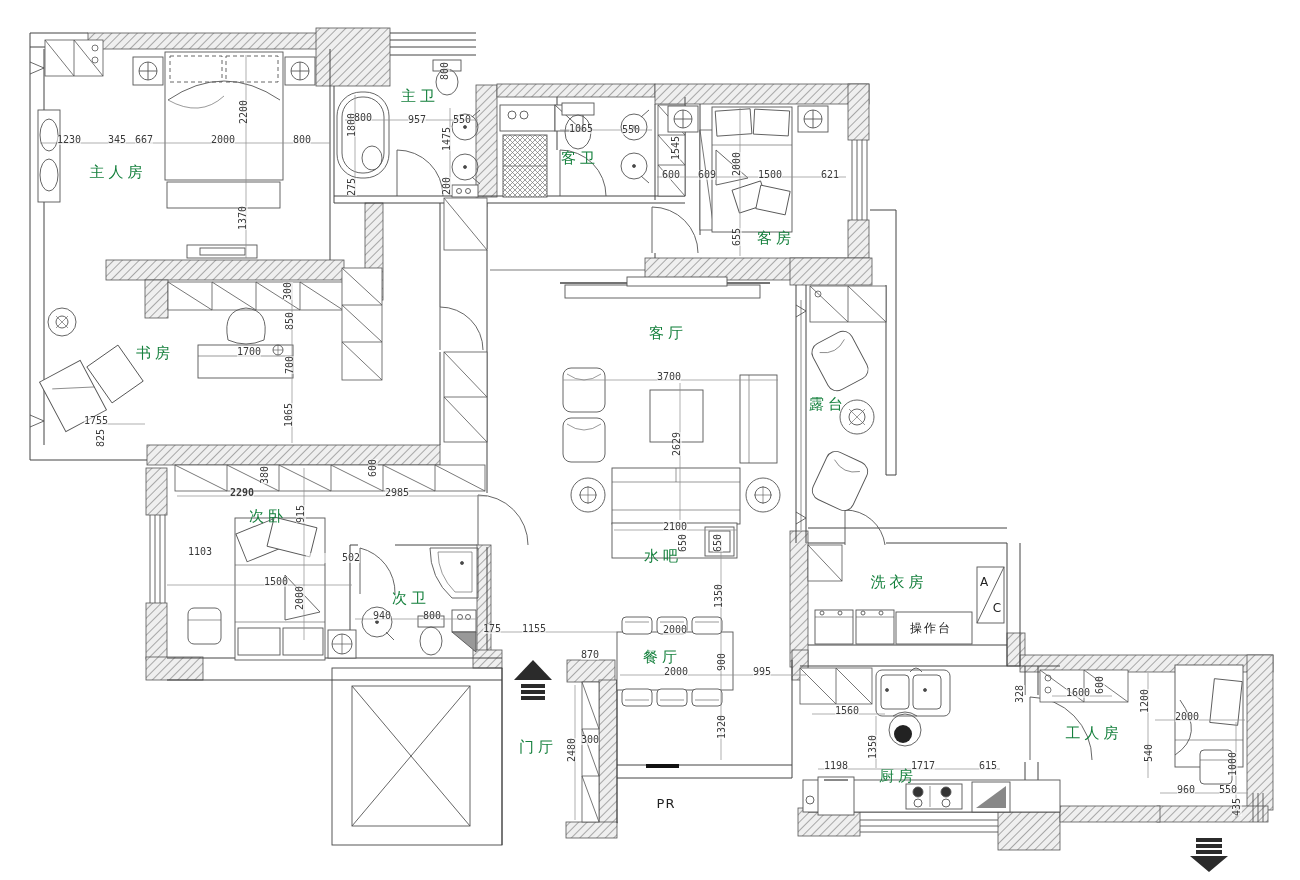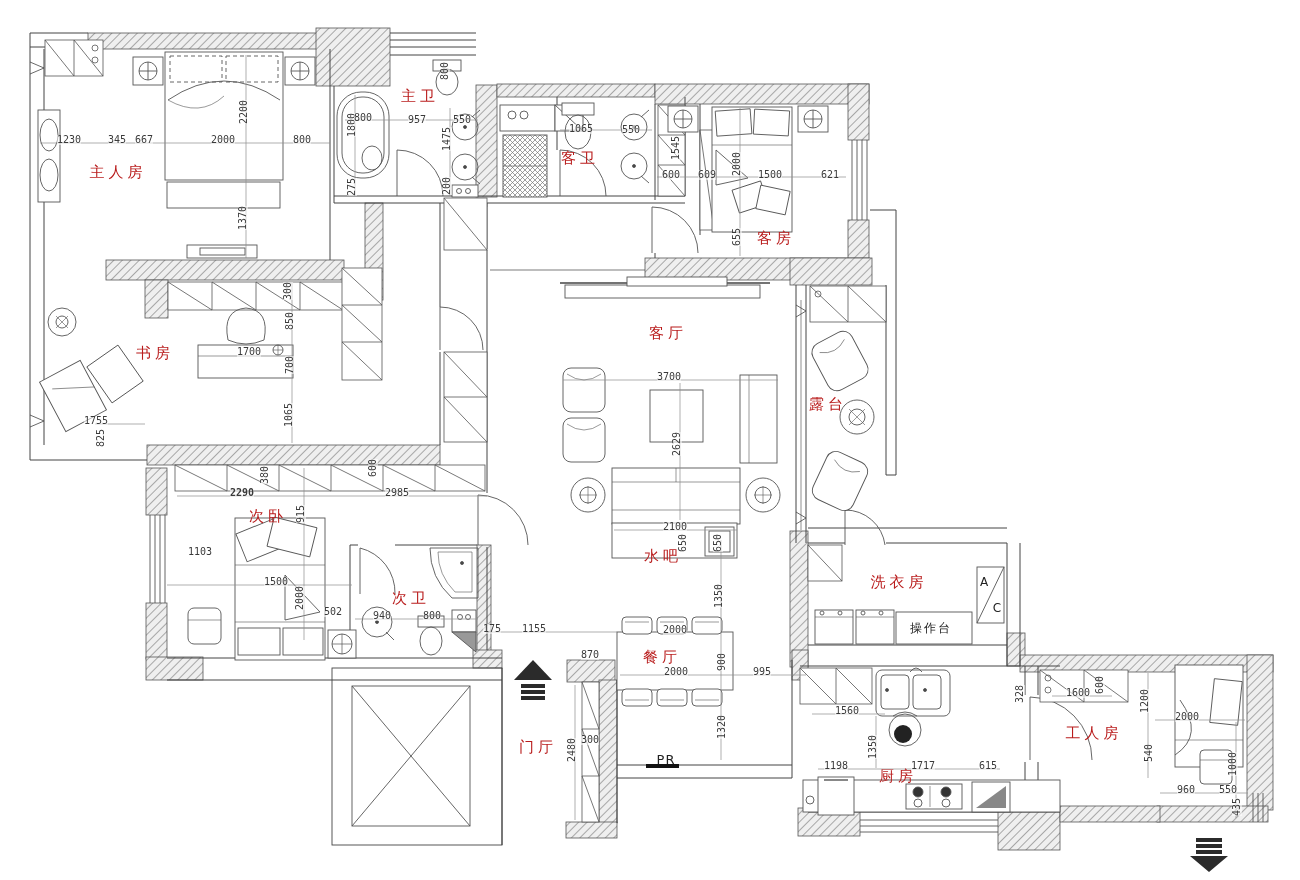--- a/index.html
+++ b/index.html
@@ -1,27 +1,27 @@
 <!DOCTYPE html>
 <html><head>
 <meta charset="utf-8">
 <style>
   html,body{margin:0;padding:0;background:#ffffff;}
   #plan{position:relative;width:1300px;height:880px;background:#ffffff;overflow:hidden;
         font-family:"DejaVu Sans",sans-serif;}
   #plan svg{position:absolute;left:0;top:0;}
   .layer{position:absolute;left:0;top:0;width:100%;height:100%;pointer-events:none;}
-  .room-label{position:absolute;transform:translate(-50%,-50%);font-size:15px;color:#b91c1c;
+  .room-label{position:absolute;transform:translate(-50%,-50%);font-size:15px;color:#15803d;
       letter-spacing:4px;white-space:nowrap;font-family:"DejaVu Sans",sans-serif;}
   .dim-label{position:absolute;transform:translate(-50%,-50%);font-size:10px;color:#3a3a3a;
       white-space:nowrap;font-family:"DejaVu Sans Mono",monospace;background:rgba(255,255,255,.55);line-height:1;}
   .dim-label.rot{transform:translate(-50%,-50%) rotate(-90deg);}
   .ann-label{position:absolute;transform:translate(-50%,-50%);font-size:12px;color:#222;
       letter-spacing:2px;white-space:nowrap;}
-  .ann-label.big{font-size:13px;letter-spacing:1px;}
+  .ann-label.big{font-size:13px;letter-spacing:1px;margin-top:44px;}
   .ann-label.ac{font-size:12px;letter-spacing:0;}
 </style>
 </head>
 <body>
 
 <div id="plan">
 <svg width="1300" height="880" viewBox="0 0 1300 880">
   <defs>
     <pattern id="h" patternUnits="userSpaceOnUse" width="6" height="6" patternTransform="rotate(45)">
       <rect width="6" height="6" fill="#efefef"></rect>
@@ -711,21 +711,21 @@
       <span class="dim-label" style="left: 249px; top: 352px;">1700</span>
       <span class="dim-label rot" style="left: 290px; top: 365px;">700</span>
       <span class="dim-label rot" style="left: 289px; top: 415px;">1065</span>
       <span class="dim-label" style="left: 242px; top: 493px; font-weight: bold;">2290</span>
       <span class="dim-label" style="left: 397px; top: 493px;">2985</span>
       <span class="dim-label rot" style="left: 301px; top: 514px;">915</span>
       <span class="dim-label rot" style="left: 265px; top: 475px;">380</span>
       <span class="dim-label rot" style="left: 373px; top: 468px;">600</span>
       <span class="dim-label" style="left: 200px; top: 552px;">1103</span>
       <span class="dim-label" style="left: 276px; top: 582px;">1500</span>
-      <span class="dim-label" style="left: 333px; top: 612px;">502</span>
+      <span class="dim-label" style="left: 333px; top: 558px; padding-left: 36px;">502</span>
       <span class="dim-label rot" style="left: 300px; top: 598px;">2000</span>
       <span class="dim-label" style="left: 382px; top: 616px;">940</span>
       <span class="dim-label" style="left: 432px; top: 616px;">800</span>
       <span class="dim-label" style="left: 669px; top: 377px; text-align: right;">3700</span>
       <span class="dim-label rot" style="left: 677px; top: 444px;">2629</span>
       <span class="dim-label" style="left: 675px; top: 527px;">2100</span>
       <span class="dim-label rot" style="left: 683px; top: 543px;">650</span>
       <span class="dim-label rot" style="left: 718px; top: 543px;">650</span>
       <span class="dim-label rot" style="left: 719px; top: 596px;">1350</span>
       <span class="dim-label" style="left: 492px; top: 629px;">175</span>

